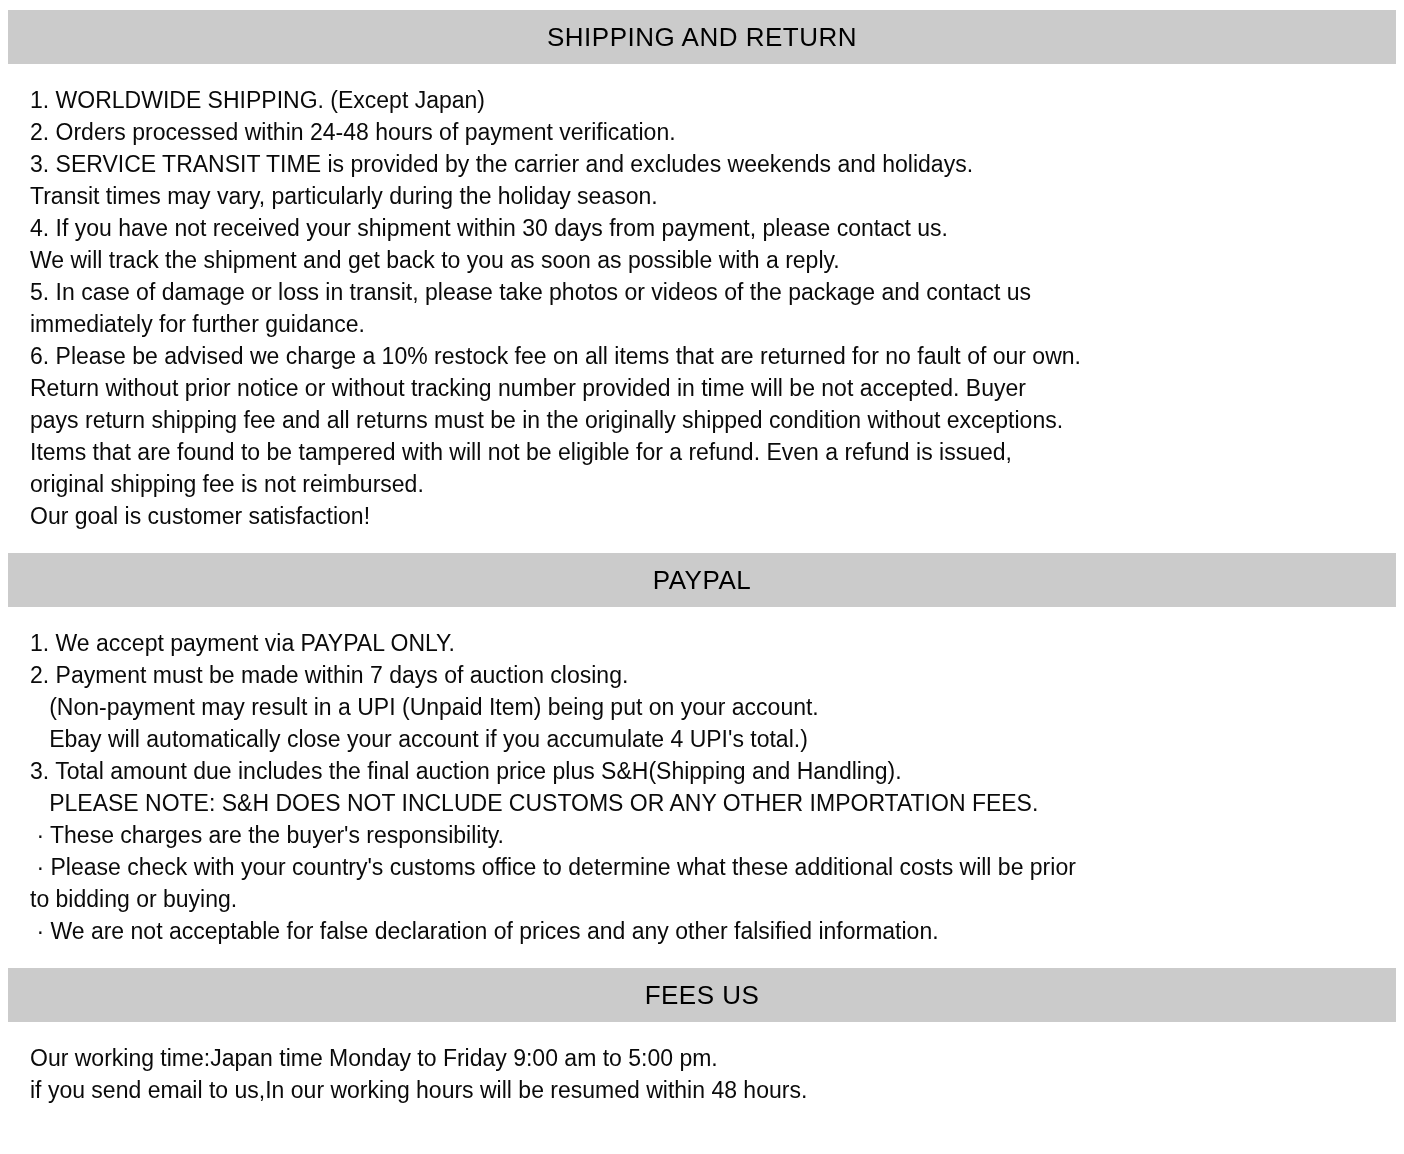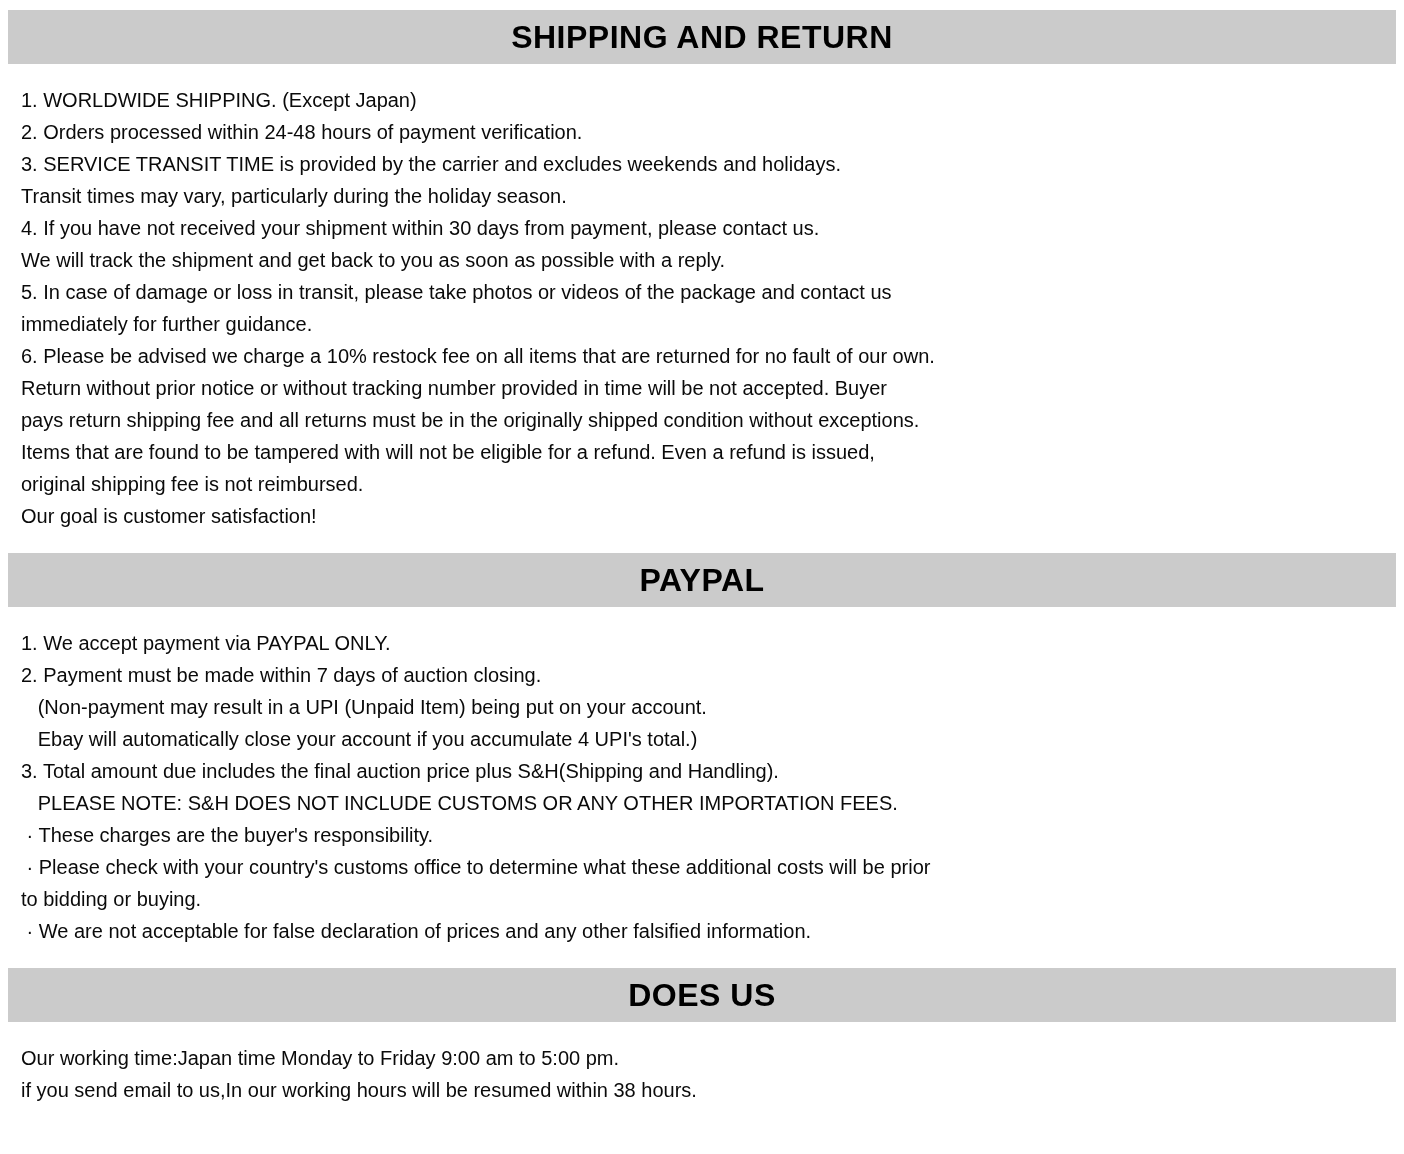--- a/index.html
+++ b/index.html
@@ -17,28 +17,28 @@
   }
   .section-header {
     height: 54px;
     margin: 0 8px;
     background: var(--header-bg, #cbcbcb);
     display: flex;
     align-items: center;
     justify-content: center;
   }
   .section-header .title {
-    font-size: 32px;
-    font-weight: bold;
+    font-size: 26px;
+    font-weight: normal;
     color: var(--header-text, #000000);
     letter-spacing: 0.5px;
   }
   .section-content {
-    padding: 20px 16px 21px 21px;
-    font-size: 20px;
+    padding: 20px 16px 21px 30px;
+    font-size: 23px;
     line-height: 32px;
     white-space: pre-wrap;
   }
   .section-content .line {
     min-height: 32px;
   }
 </style>
 </head>
 <body>
 
@@ -53,18 +53,18 @@
 
   <section>
     <div class="section-header">
       <span class="title">PAYPAL</span>
     </div>
     <div class="section-content"><div class="line">1. We accept payment via PAYPAL ONLY.</div><div class="line">2. Payment must be made within 7 days of auction closing.</div><div class="line">   (Non-payment may result in a UPI (Unpaid Item) being put on your account.</div><div class="line">   Ebay will automatically close your account if you accumulate 4 UPI's total.)</div><div class="line">3. Total amount due includes the final auction price plus S&amp;H(Shipping and Handling).</div><div class="line">   PLEASE NOTE: S&amp;H DOES NOT INCLUDE CUSTOMS OR ANY OTHER IMPORTATION FEES.</div><div class="line"> · These charges are the buyer's responsibility.</div><div class="line"> · Please check with your country's customs office to determine what these additional costs will be prior</div><div class="line">to bidding or buying.</div><div class="line"> · We are not acceptable for false declaration of prices and any other falsified information.</div></div>
   </section>
 
   <section>
     <div class="section-header">
-      <span class="title">DOES US</span>
+      <span class="title">FEES US</span>
     </div>
-    <div class="section-content"><div class="line">Our working time:Japan time Monday to Friday 9:00 am to 5:00 pm.</div><div class="line">if you send email to us,In our working hours will be resumed within 38 hours.</div></div>
+    <div class="section-content"><div class="line">Our working time:Japan time Monday to Friday 9:00 am to 5:00 pm.</div><div class="line">if you send email to us,In our working hours will be resumed within 48 hours.</div></div>
   </section>
 
 </div>
 
 </body></html>

